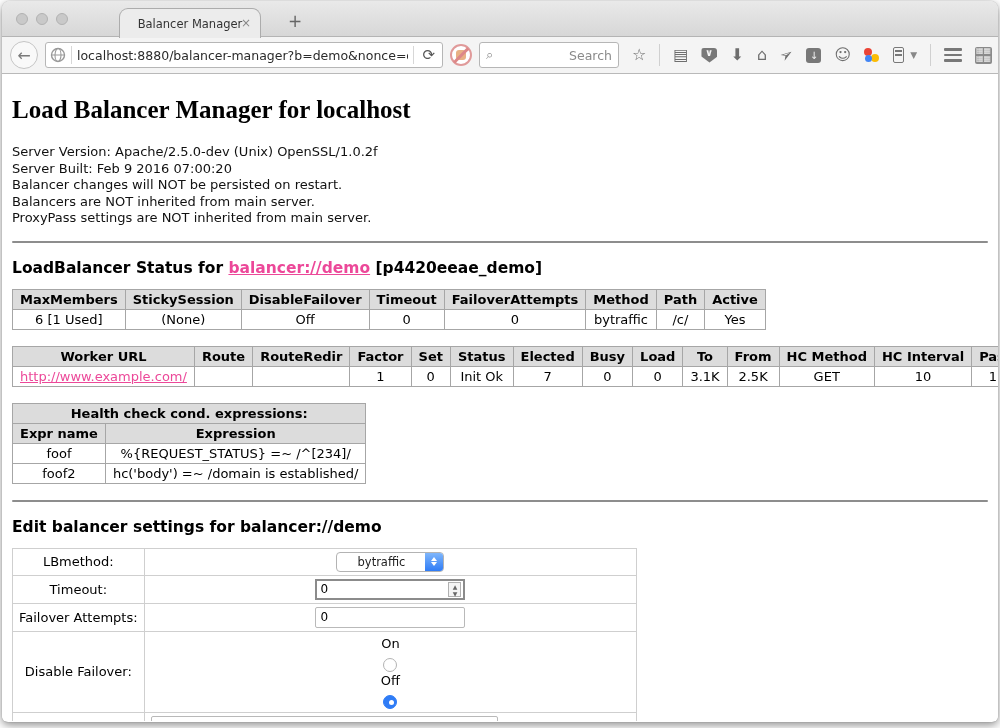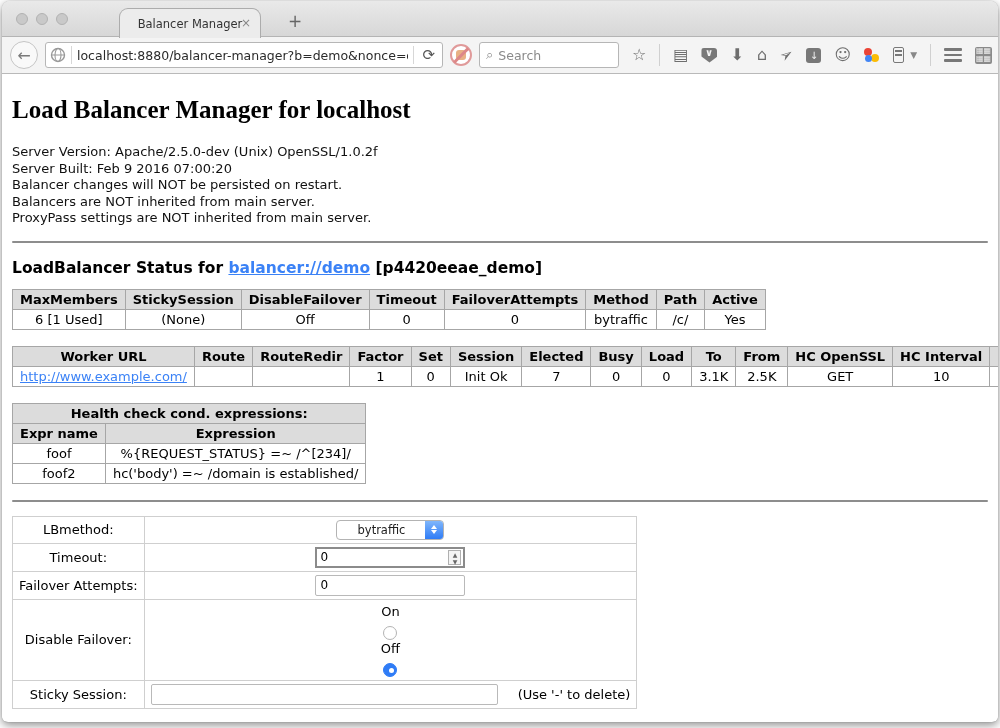--- a/index.html
+++ b/index.html
@@ -46,21 +46,21 @@
   .url-sep { width:1px; height:18px; background:#d7d7d7; flex:none; }
   .url-text { font-size:12.5px; color:#2b2b2b; white-space:nowrap; overflow:hidden; flex:1; }
   .reload { color:#555; font-size:15px; flex:none; padding:0 3px; }
   .block-icon { width:22px; height:22px; border-radius:50%; border:2px solid #e09a9a; position:relative; flex:none; background:#fff; }
   .block-icon .hand { position:absolute; inset:4px; background:#e8b184; border-radius:3px; }
   .block-icon .slash { position:absolute; left:-1px; top:8px; width:20px; height:2.5px; background:#dd8888; transform:rotate(-45deg); }
   .searchbar {
     width:140px; height:26px; background:#fff; border:1px solid #b6b6b6; border-radius:3px;
     display:flex; align-items:center; padding:0 6px; gap:5px; flex:none;
   }
-  .searchbar input { border:none; outline:none; width:100%; font-size:12.5px; color:#333; font-family:inherit; background:transparent; }
+  .searchbar input { border:none; outline:none; width:100%; font-size:12.5px; color:#333; font-family:inherit; background:transparent;text-align:right; }
   .searchbar input::placeholder { color:#8a8a8a; }
   .mag { color:#8a8a8a; font-size:13px; }
   .tool-icons { display:flex; align-items:center; gap:13px; margin-left:6px; color:#6e6e6e; }
   .ticon { font-size:16px; line-height:1; color:#6e6e6e; }
   .vsep { width:1px; height:22px; background:#d0d0d0; }
   .shield { width:16px; height:15px; background:#787878; border-radius:3px 3px 6px 6px; clip-path:polygon(0 0,100% 0,100% 60%,50% 100%,0 60%); position:relative; }
   .shield::after { content:"∨"; position:absolute; top:-1px; left:3.5px; color:#f4f4f4; font-size:10px; font-weight:bold; }
   .sq-down { width:15px; height:15px; background:#787878; border-radius:3px; color:#f4f4f4; font-size:10px; display:flex; align-items:center; justify-content:center; }
   .dots { position:relative; width:16px; height:16px; }
   .dots i { position:absolute; border-radius:50%; width:8px; height:8px; }
@@ -74,21 +74,21 @@
   .hamburger { display:flex; flex-direction:column; gap:3px; }
   .hamburger i { width:18px; height:2.5px; background:#787878; border-radius:1px; }
   .gridicon { width:17px; height:17px; background:#8a8a8a; border-radius:2px; color:#f0f0f0; font-size:8px; line-height:8px; overflow:hidden; text-align:center; }
 
   
   .content { background:#fff; padding:10px 10px 0 10px; height:647px; overflow:hidden; }
   h1 { font-size:25px; margin:12px 0 20px 0; color:#000;font-family:Liberation Serif, serif; }
   .info p { font-size:13px; line-height:16.5px; color:#111; }
   hr.rule { border:none; height:2px; background:#8d8d8d; margin:14px 0; border-radius:1px; }
   h3 { font-size:15.5px; margin:16px 0 12px 0; color:#000; }
-  h3 a, td a { color:#3b82f6; text-decoration:underline;margin-top:28px; }
+  h3 a, td a { color:#ec4899; text-decoration:underline;margin-top:28px; }
 
   table.grid { border-collapse:collapse; font-size:13px; margin-bottom:16px; }
   table.grid th, table.grid td { border:1px solid #a6a6a6; padding:2px 7px; text-align:center; white-space:nowrap; }
   table.grid th { background:#dcdcdc; font-weight:bold; }
   table.grid td { background:#fff; }
   td.left { text-align:left; }
 
   
   table.form { border-collapse:collapse; width:594px; font-size:13px; margin:12px 0 0 0; border:1px solid #a3a3a3; }
   table.form td { border:1px solid #cfcfcf; padding:3px 6px; }
@@ -225,27 +225,27 @@
       </table>
 
     <table class="grid">
       <tbody>
           <tr>
         <th style="width:175px">Worker URL</th>
         <th>Route</th>
         <th>RouteRedir</th>
         <th>Factor</th>
         <th>Set</th>
-        <th>Session</th>
+        <th>Status</th>
         <th>Elected</th>
         <th>Busy</th>
         <th>Load</th>
         <th>To</th>
         <th>From</th>
-        <th>HC OpenSSL</th>
+        <th>HC Method</th>
         <th>HC Interval</th>
         <th>Passes</th>
 
       </tr>
       <tr>
         <td class="left"><a href="#">http://www.example.com/</a></td>
         <td></td>
         <td></td>
         <td>1</td>
         <td>0</td>
@@ -278,20 +278,21 @@
       </tr>
       <tr>
         <td>foof2</td>
         <td class="left">hc('body') =~ /domain is established/</td>
       </tr>
     </tbody>
       </table>
 
     <hr class="rule">
 
+    <h3>Edit balancer settings for balancer://demo</h3>
 
     <table class="form">
       <tbody>
           <tr>
         <td class="flabel">LBmethod:</td>
         <td class="fval">
           <span class="mac-select">
             <span class="sel-text">bytraffic</span>
             <span class="sel-cap">
                   <span class="up"></span>

